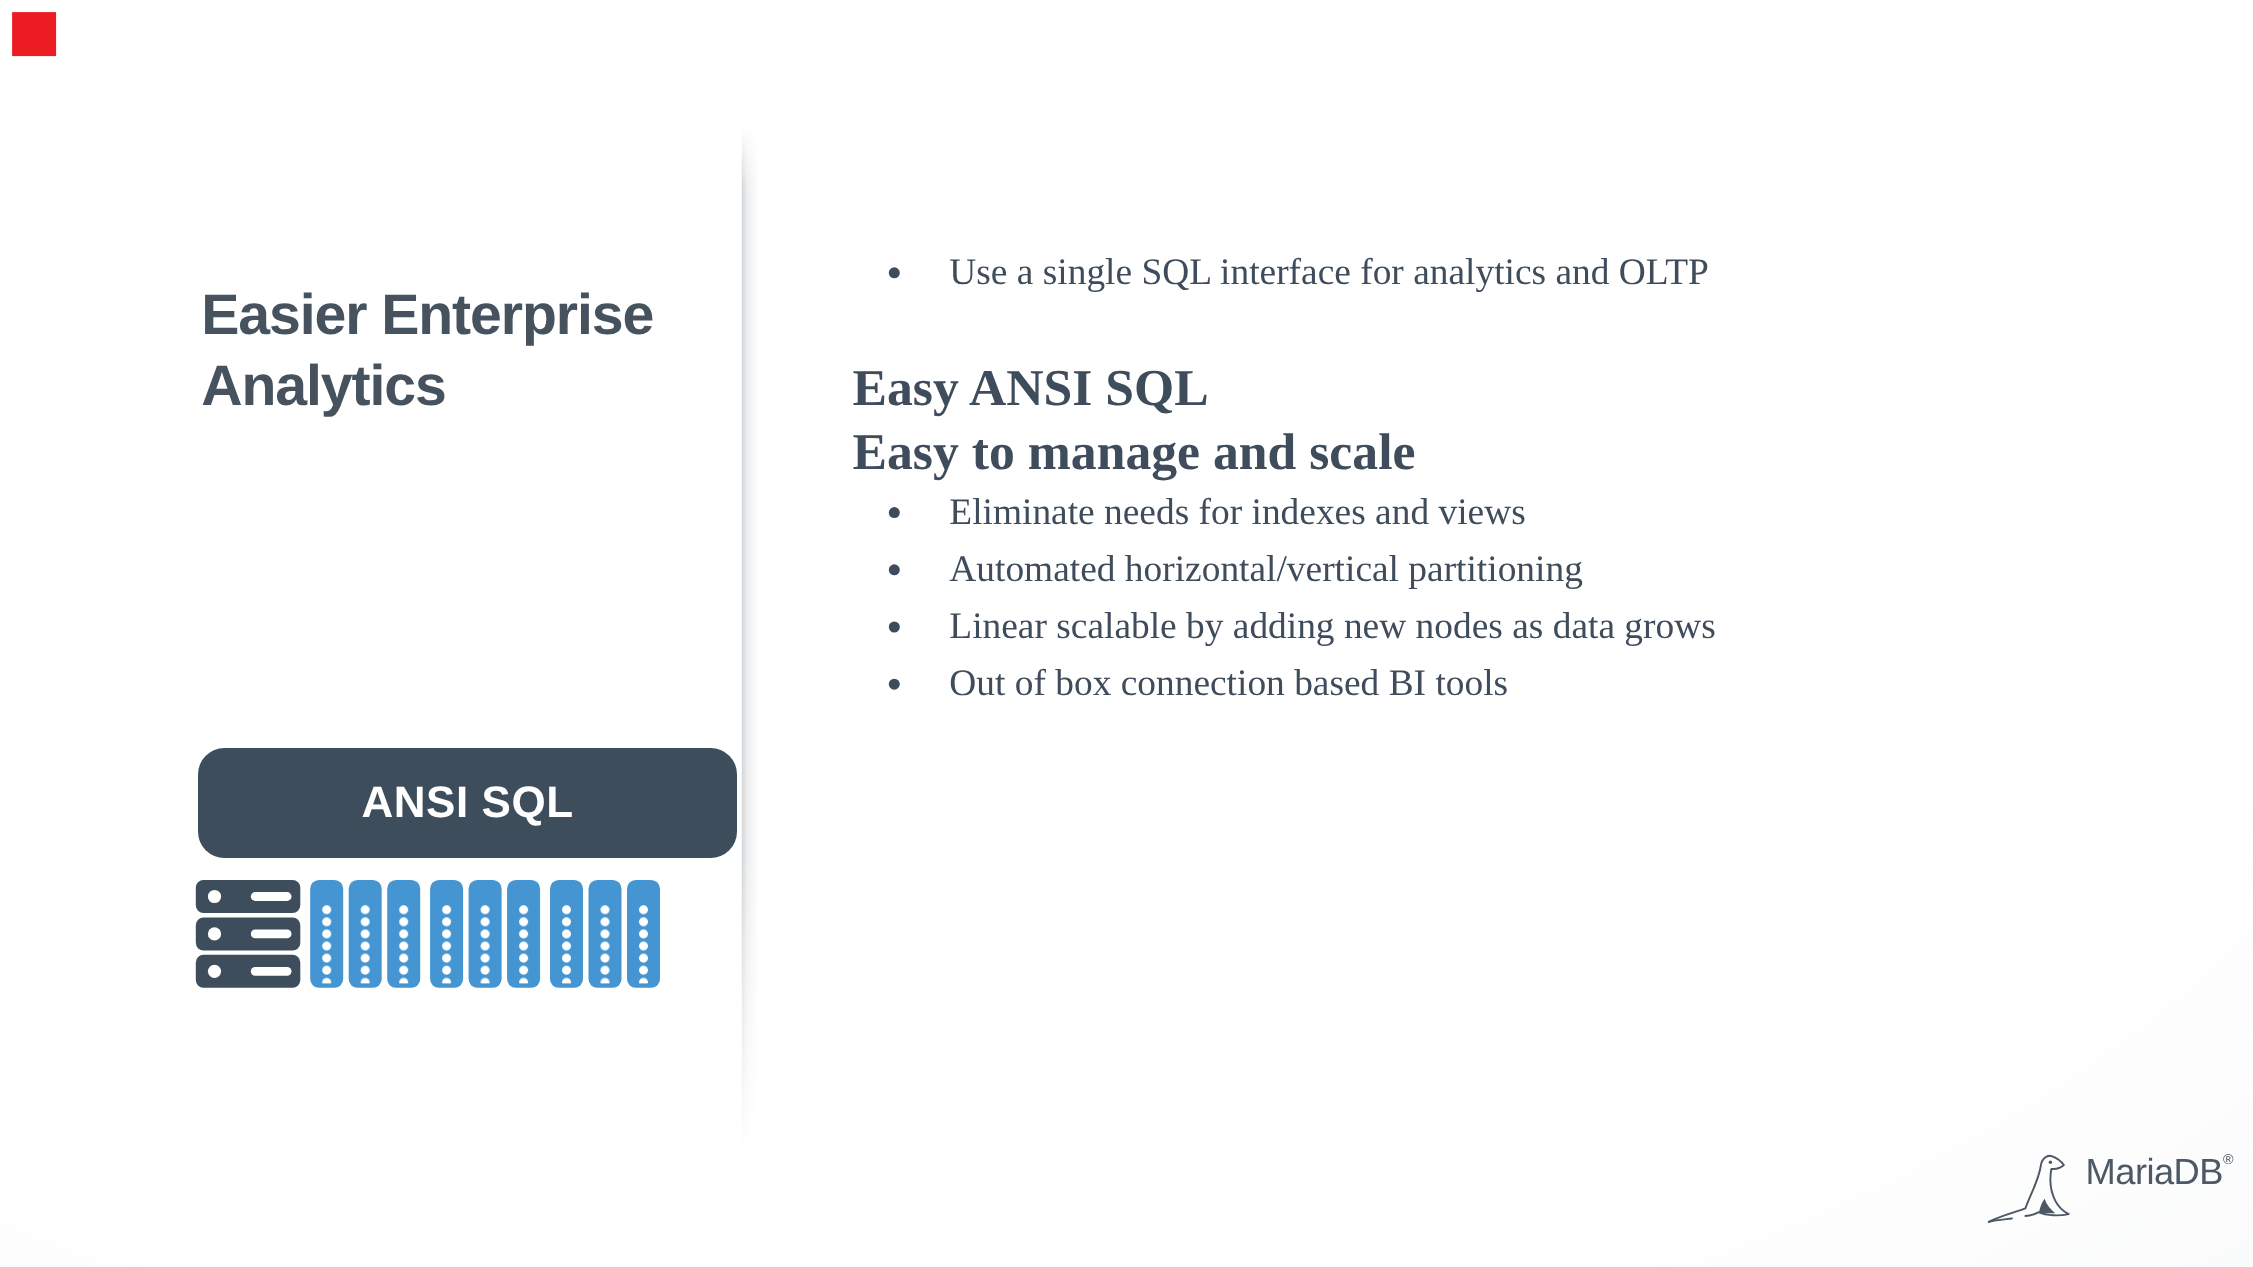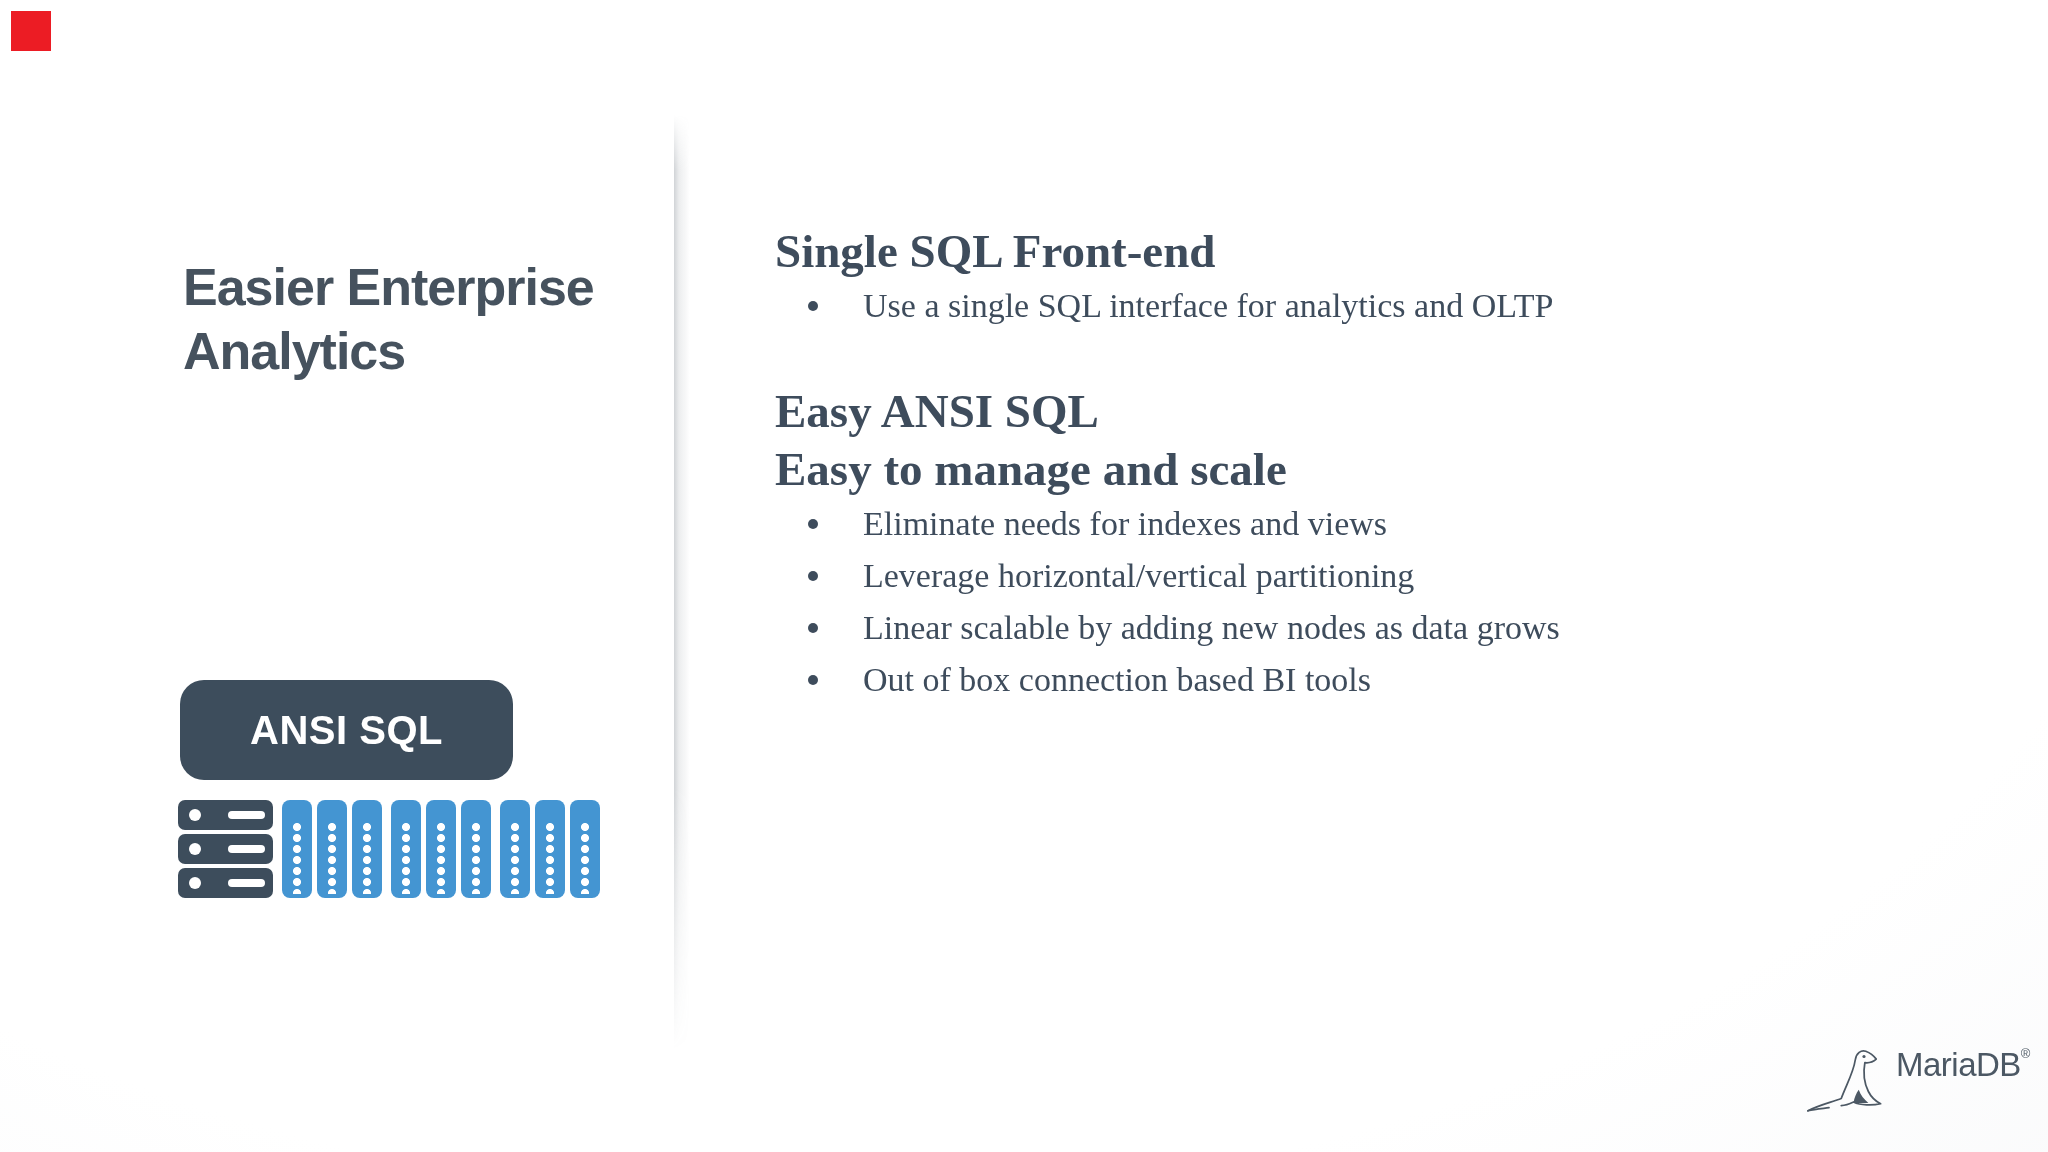--- a/index.html
+++ b/index.html
@@ -17,21 +17,21 @@
     font-size:52px;line-height:64px;font-weight:700;letter-spacing:-1px;
     color:var(--title_text,#46525e);white-space:pre-line;
   }
   .divider{
     position:absolute;left:674px;top:115px;width:18px;height:935px;
     background:linear-gradient(to right, rgba(100,110,120,0.30) 0px, rgba(100,110,120,0.12) 5px, rgba(100,110,120,0) 16px);
     -webkit-mask-image:linear-gradient(to bottom, transparent 0, #000 55px, #000 72%, transparent 100%);
     mask-image:linear-gradient(to bottom, transparent 0, #000 55px, #000 72%, transparent 100%);
   }
   .ansi-box{
-    position:absolute;left:180px;top:680px;width:333px;height:100px;border-radius:24px;
+    position:absolute;left:180px;top:680px;width:490px;height:100px;border-radius:24px;
     background:var(--dark_slate,#3d4d5c);display:flex;align-items:center;justify-content:center;
   }
   .ansi-label{color:#ffffff;font-size:40px;font-weight:700;letter-spacing:0.5px;}
 
   .nodes-row{position:absolute;left:178px;top:800px;display:flex;gap:9px;}
   .server-stack{display:flex;flex-direction:column;gap:4px;width:95px;}
   .server-row{height:30px;background:var(--dark_slate,#3d4d5c);border-radius:7px;position:relative;}
   .server-row::before{
     content:"";position:absolute;left:11px;top:50%;transform:translateY(-50%);
     width:12px;height:12px;border-radius:50%;background:#ffffff;
@@ -110,33 +110,32 @@
         <div class="node-group">
           <div class="node-col"></div>
           <div class="node-col"></div>
           <div class="node-col"></div>
         </div>
       </div>
   </div>
 
   <main class="content">
       <section>
-        <h2 class="sec-h">Single SQL Front-end</h2>
         <ul class="bullets">
           <li>Use a single SQL interface for analytics and OLTP</li>
         </ul>
       </section>
       <section>
         <h2 class="sec-h">Easy ANSI SQL</h2>
       </section>
       <section>
         <h2 class="sec-h">Easy to manage and scale</h2>
         <ul class="bullets">
           <li>Eliminate needs for indexes and views</li>
-          <li>Leverage horizontal/vertical partitioning</li>
+          <li>Automated horizontal/vertical partitioning</li>
           <li>Linear scalable by adding new nodes as data grows</li>
           <li>Out of box connection based BI tools</li>
         </ul>
       </section>
     </main>
 
   <div class="logo">
     <svg viewBox="0 0 100 80" aria-hidden="true">
       <g stroke="#4C5864" stroke-width="2" fill="none" stroke-linecap="round" stroke-linejoin="round">
         <path d="M2 74 C16 67 30 64 40 60 C46 44 54 30 56 16 C57 8 63 4 68 6 C72 7.5 77 11 80 15 C76 18.5 71 19.5 67 19 C65 30 66 42 71 52 C74 58 79 63 85 66 C76 68 62 68 54 64 C50 66 45 68 40 68"></path>

